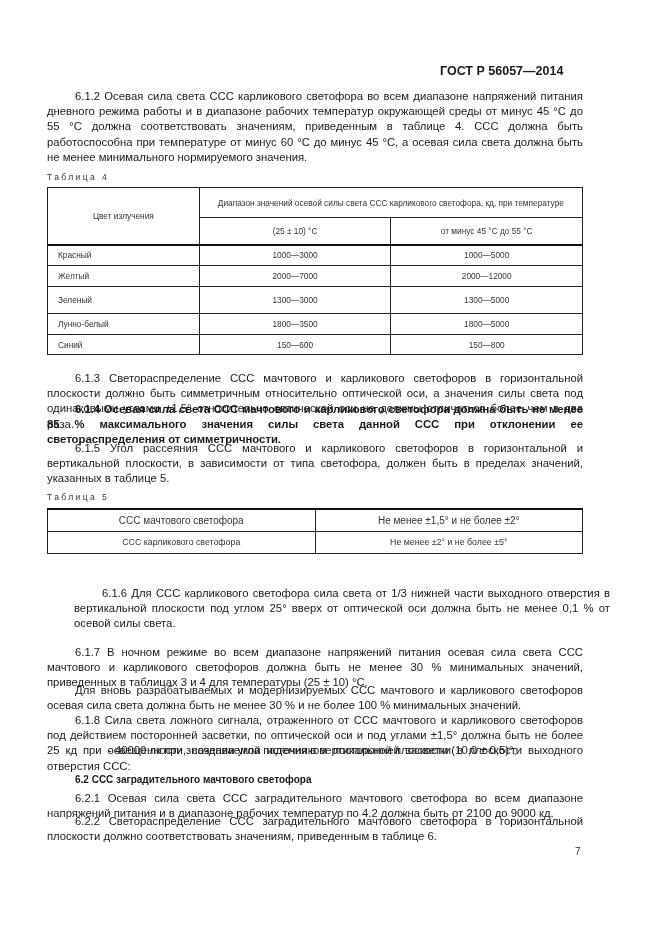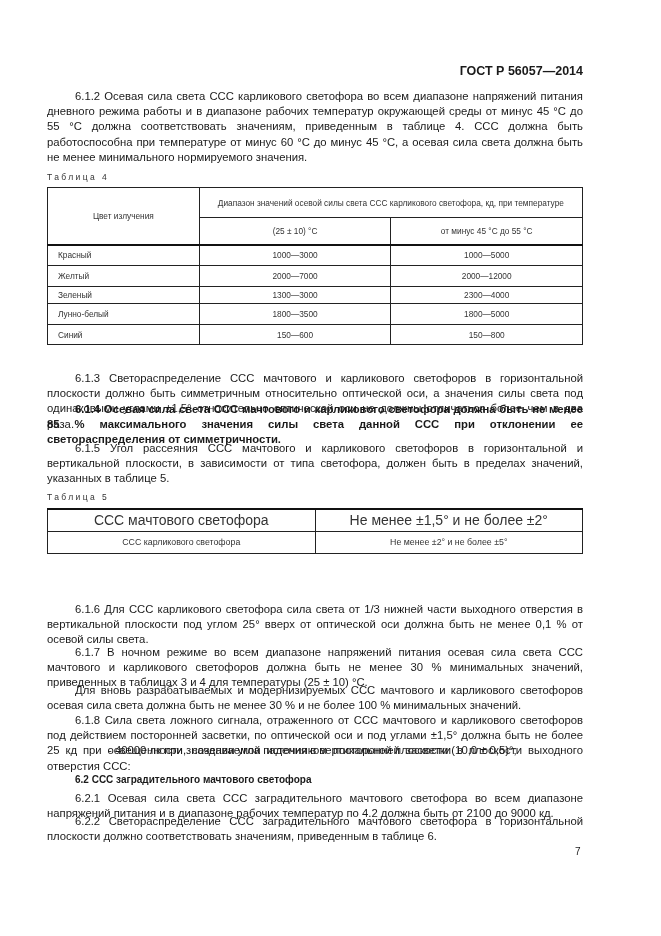--- a/index.html
+++ b/index.html
@@ -1,18 +1,18 @@
 <!DOCTYPE html>
 <html><head>
 <meta charset="utf-8">
 <style>
   html, body { margin: 0; padding: 0; background: #ffffff; }
   body { width: 661px; height: 936px; position: relative; overflow: hidden;
          font-family: "Liberation Sans", "DejaVu Sans", sans-serif; color: #1a1a1a; }
-  .hdr { position: absolute; top: 64px; left: 440px; width: 143px; text-align: right;
+  .hdr { position: absolute; top: 64px; left: 440px; width: 143px; 
          font-weight: bold; font-size: 12.5px; letter-spacing: 0; }
   .para { position: absolute; left: 47px; width: 536px; font-size: 11.3px; line-height: 15.2px;
           text-align: justify; }
   .caption { position: absolute; left: 47px; font-size: 8.5px; letter-spacing: 2.4px; color: #333; }
   table { position: absolute; border-collapse: collapse; font-size: 8.3px; color: #333; }
   td { border: 1px solid #222; padding: 0 6px; }
   .thick td { border-top: 2.5px solid #111; }
   .c { text-align: center; }
   .l { text-align: left; padding-left: 10px; }
   .h3 { position: absolute; left: 75px; font-weight: bold; font-size: 10px; }
@@ -46,24 +46,24 @@
   <tr class="thick" style="height:21px;">
     <td class="l">Красный</td>
     <td class="c">1000—3000</td>
     <td class="c">1000—5000</td>
   </tr>
   <tr style="height:21px;">
     <td class="l">Желтый</td>
     <td class="c">2000—7000</td>
     <td class="c">2000—12000</td>
   </tr>
-  <tr style="height:17px;">
+  <tr style="height:27px;">
     <td class="l">Зеленый</td>
     <td class="c">1300—3000</td>
-    <td class="c">2300—4000</td>
+    <td class="c">1300—5000</td>
   </tr>
   <tr style="height:21px;">
     <td class="l">Лунно-белый</td>
     <td class="c">1800—3500</td>
     <td class="c">1800—5000</td>
   </tr>
   <tr style="height:20px;">
     <td class="l">Синий</td>
     <td class="c">150—600</td>
     <td class="c">150—800</td>
@@ -76,32 +76,32 @@
 <div class="para" style="top:441px; text-indent:28px;">6.1.5  Угол рассеяния ССС мачтового и карликового светофоров в горизонтальной и вертикальной плоскости, в зависимости от типа светофора, должен быть в пределах значений, указанных в таблице 5.</div>
 
 <div class="caption" style="top:492px;">Таблица 5</div>
 
 <table style="left:47px; top:508px; width:536px;">
   <colgroup>
       <col style="width:268px">
       <col style="width:268px">
     </colgroup>
   <tbody>
-  <tr class="thick" style="height:22px; font-size:14px;">
+  <tr class="thick" style="height:22px; font-size:10px;">
     <td class="c">ССС мачтового светофора</td>
     <td class="c">Не менее ±1,5° и не более ±2°</td>
   </tr>
   <tr style="height:22px; font-size:8.8px;">
     <td class="c">ССС карликового светофора</td>
     <td class="c">Не менее ±2° и не более ±5°</td>
   </tr>
 </tbody>
   </table>
 
-<div class="para" style="top:602px; text-indent:28px;">6.1.6  Для ССС карликового светофора сила света от 1/3 нижней части выходного отверстия в вертикальной плоскости под углом 25° вверх от оптической оси должна быть не менее 0,1 % от осевой силы света.</div>
+<div class="para" style="top:586px; text-indent:28px;margin-left:27px;">6.1.6  Для ССС карликового светофора сила света от 1/3 нижней части выходного отверстия в вертикальной плоскости под углом 25° вверх от оптической оси должна быть не менее 0,1 % от осевой силы света.</div>
 <div class="para" style="top:645px; text-indent:28px;">6.1.7  В ночном режиме во всем диапазоне напряжений питания осевая сила света ССС мачтового и карликового светофоров должна быть не менее 30 % минимальных значений, приведенных в таблицах 3 и 4 для температуры (25 ± 10) °С.</div>
 <div class="para" style="top:683px; text-indent:28px;">Для вновь разрабатываемых и модернизируемых ССС мачтового и карликового светофоров осевая сила света должна быть не менее 30 % и не более 100 % минимальных значений.</div>
 <div class="para" style="top:713px; text-indent:28px;">6.1.8  Сила света ложного сигнала, отраженного от ССС мачтового и карликового светофоров под действием посторонней засветки, по оптической оси и под углами ±1,5° должна быть не более 25 кд при освещенности, создаваемой источником посторонней засветки в плоскости выходного отверстия ССС:</div>
 
 <div class="list" style="top:743px;margin-left:33px;">
   <div>-  40000 лк при значении угла падения в вертикальной плоскости (10,0 ± 0,5)°;</div>
 </div>
 
 <div class="h3" style="top:774px;">6.2  ССС заградительного мачтового светофора</div>
 

